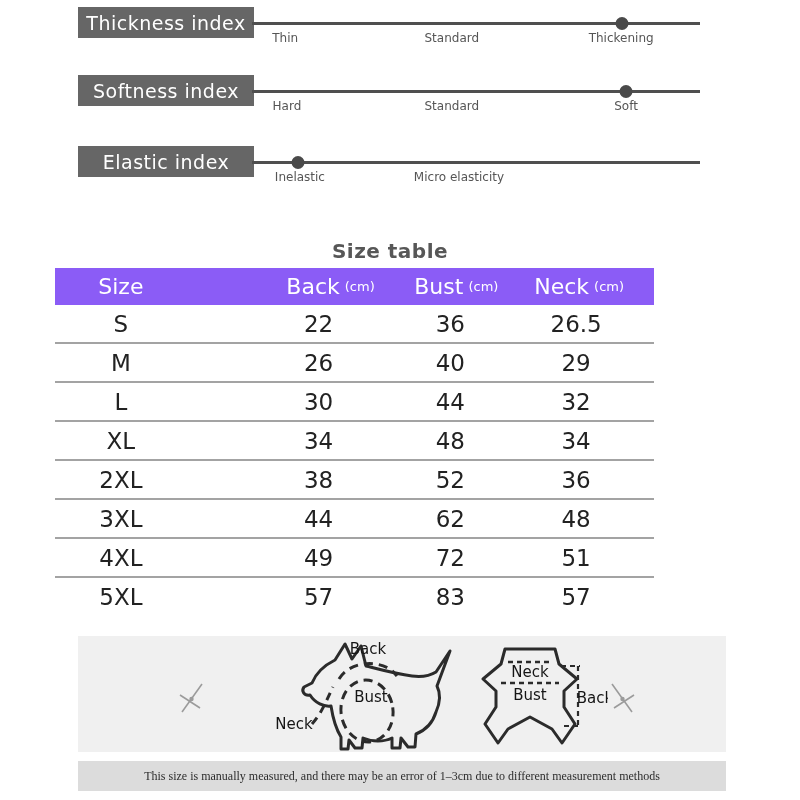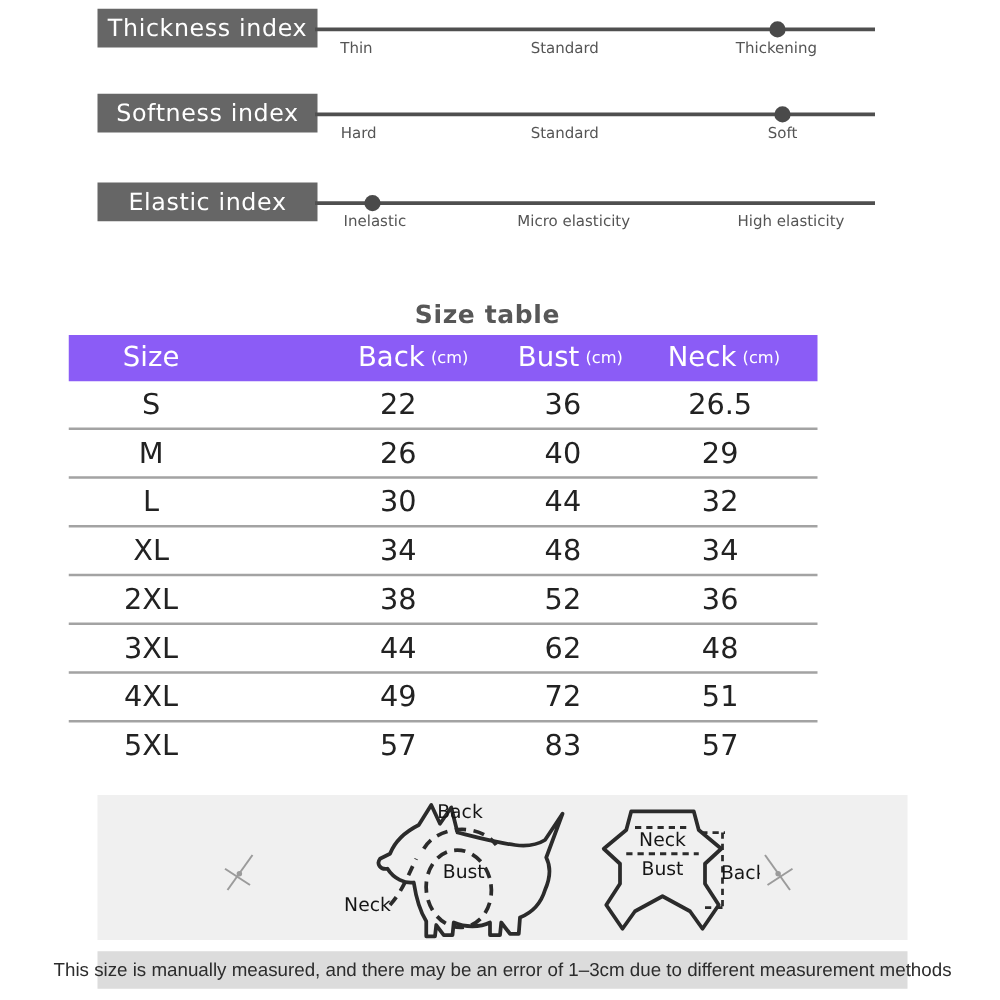--- a/index.html
+++ b/index.html
@@ -33,21 +33,21 @@
 
   
   .panel{position:absolute;left:78px;top:636px;width:648px;height:116px;background:#f0f0f0;}
   .arrow{position:absolute;top:46px;}
   .illus{position:absolute;left:185px;top:0;}
   .diagram-label{font-size:15px;fill:#151515;}
 
   
   .footer-bar{position:absolute;left:78px;top:761px;width:648px;height:30px;background:#dcdcdc;
               display:flex;align-items:center;justify-content:center;}
-  .footer-text{font-family:Liberation Sans, sans-serif;font-size:15px;color:#2c2c2c;
+  .footer-text{font-family:Liberation Serif, serif;font-size:12px;color:#2c2c2c;
                white-space:nowrap;}
 </style>
 </head>
 <body>
 
 <div id="page">
 
   <section id="indexes">
       <div class="index-row" style="top: 7px;">
         <div class="index-box">Thickness index</div>
@@ -72,21 +72,20 @@
         </div>
       </div>
       <div class="index-row" style="top: 146px;">
         <div class="index-box">Elastic index</div>
         <div class="index-track">
           <div class="index-dot" style="left: 10.3%;"></div>
         </div>
         <div class="index-levels">
           <span class="index-level" style="left: 10.7%;">Inelastic</span>
           <span class="index-level" style="left: 46.2%;">Micro elasticity</span>
-          <span class="index-level" style="left: 85%;">High elasticity</span>
         </div>
       </div>
     </section>
 
   <h2 class="size-title">Size table</h2>
 
   <div class="size-table">
     <div class="thead" id="thead">
         <div class="th" style="left: 11%;">
           <span>Size</span>

